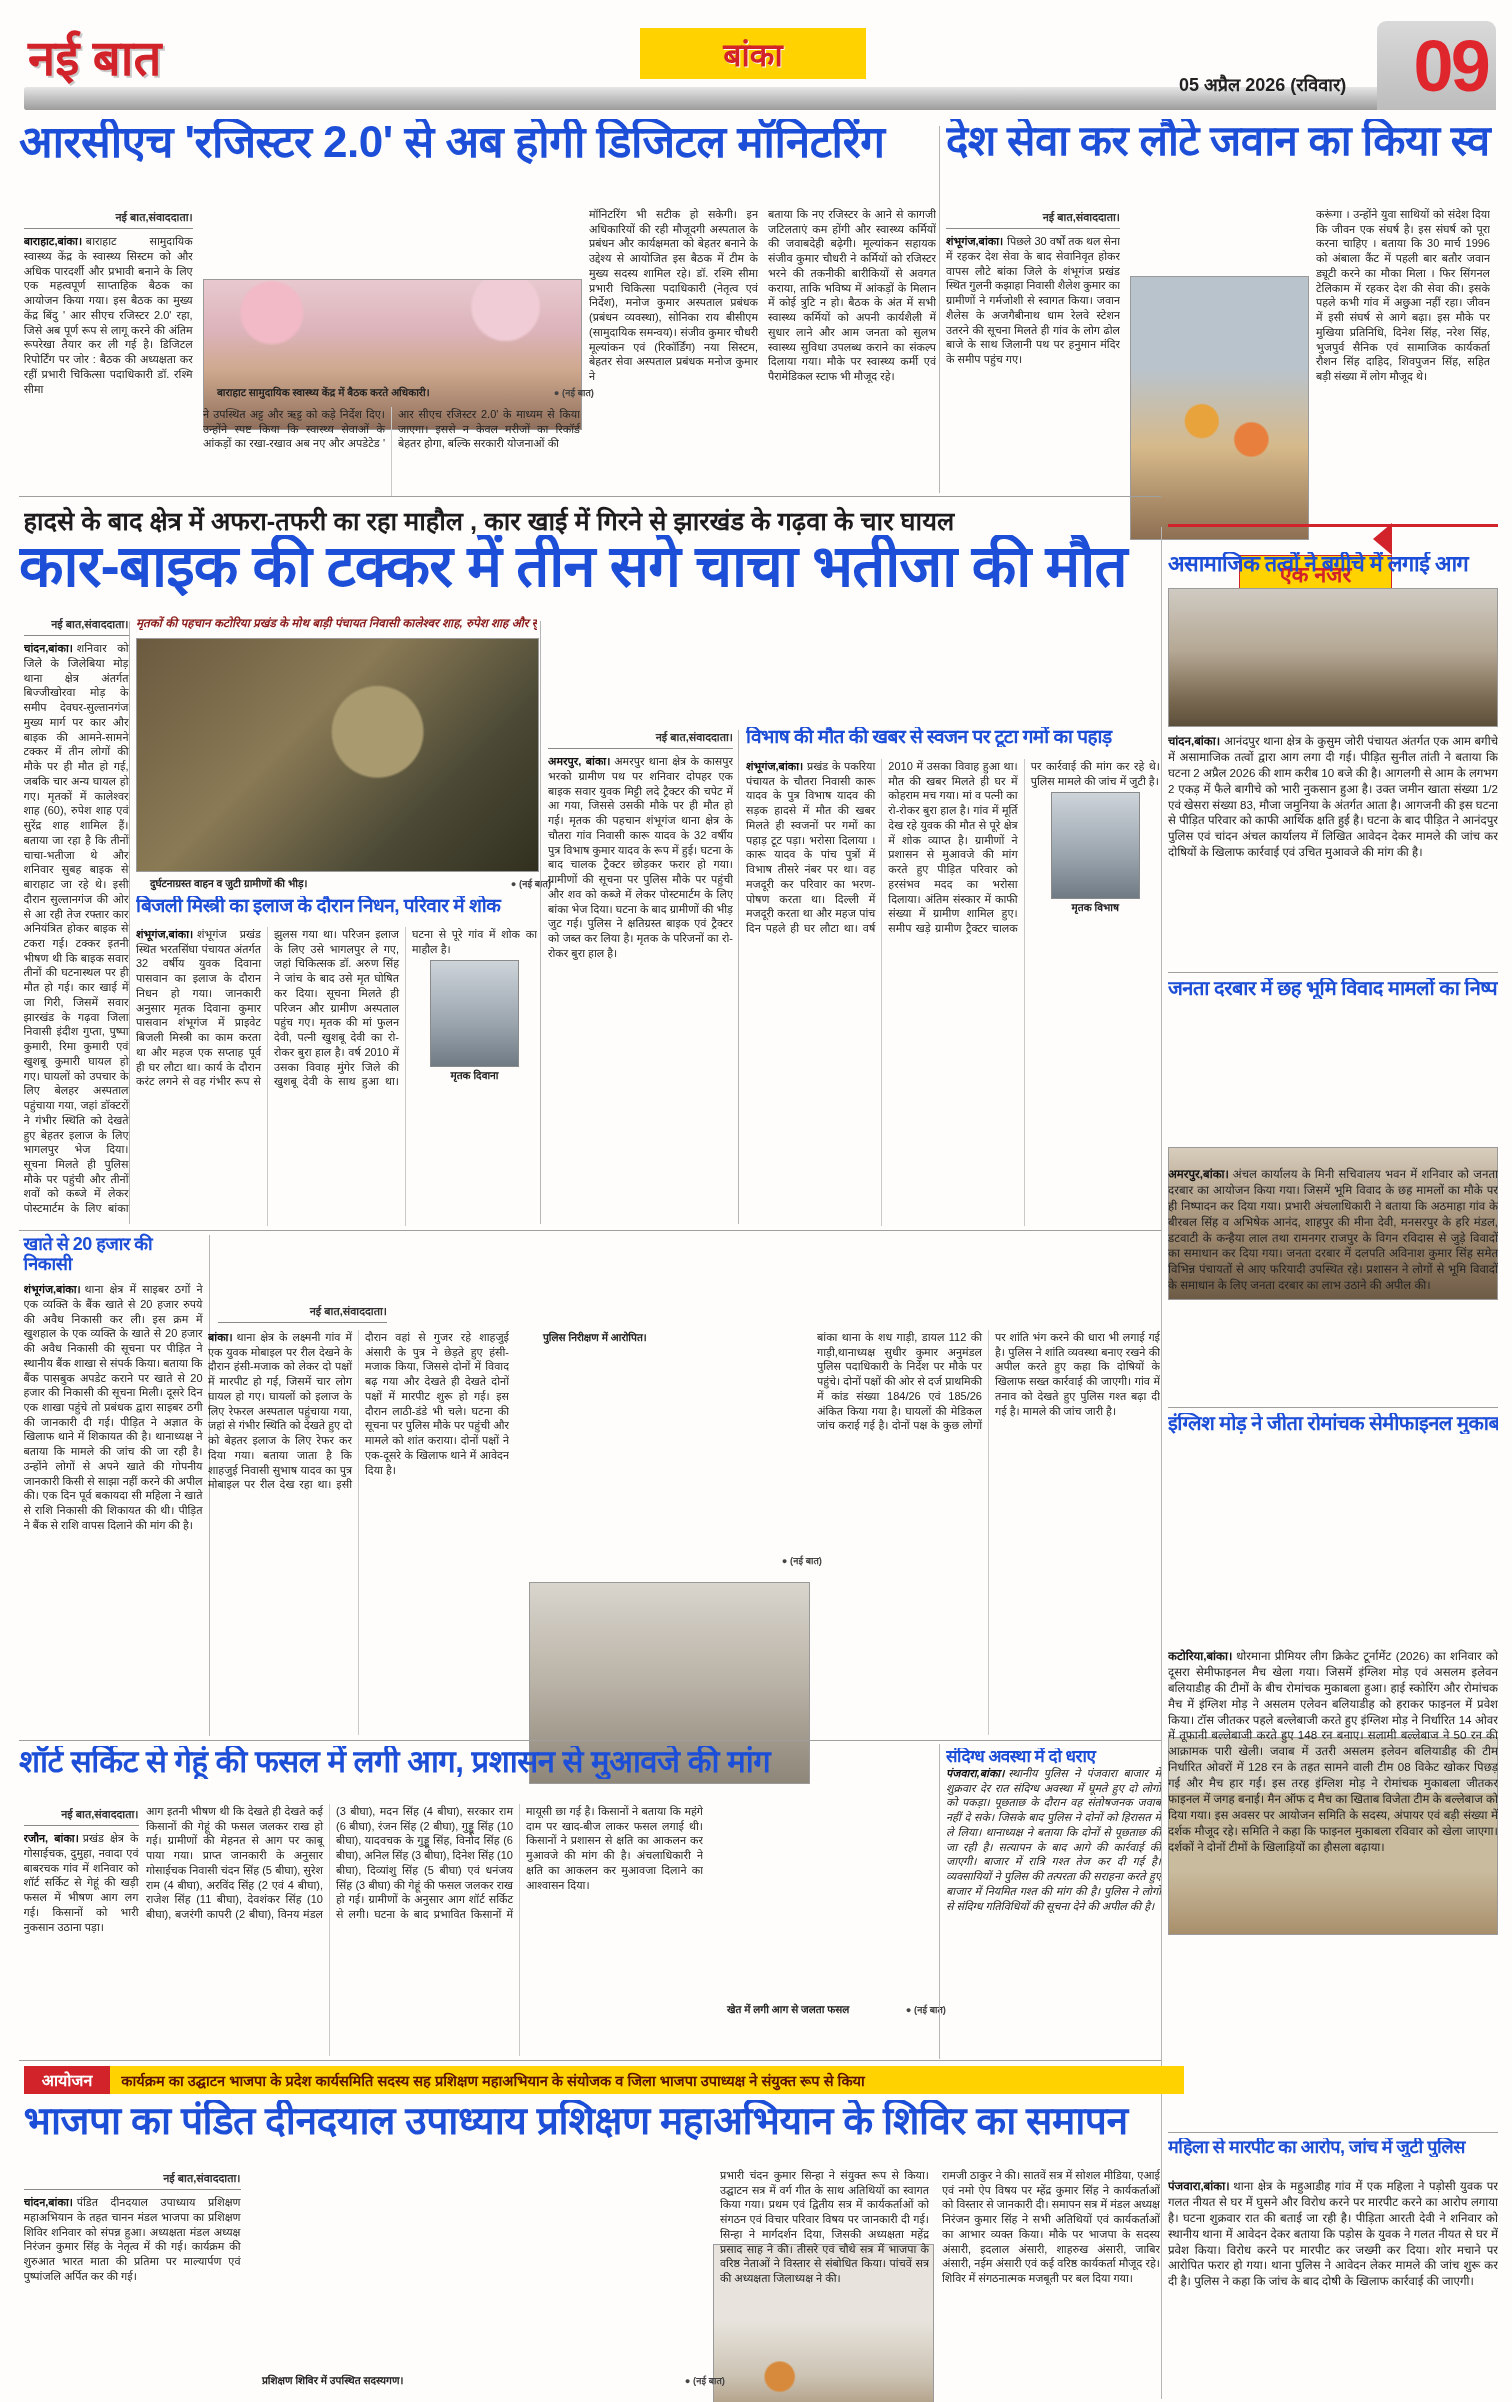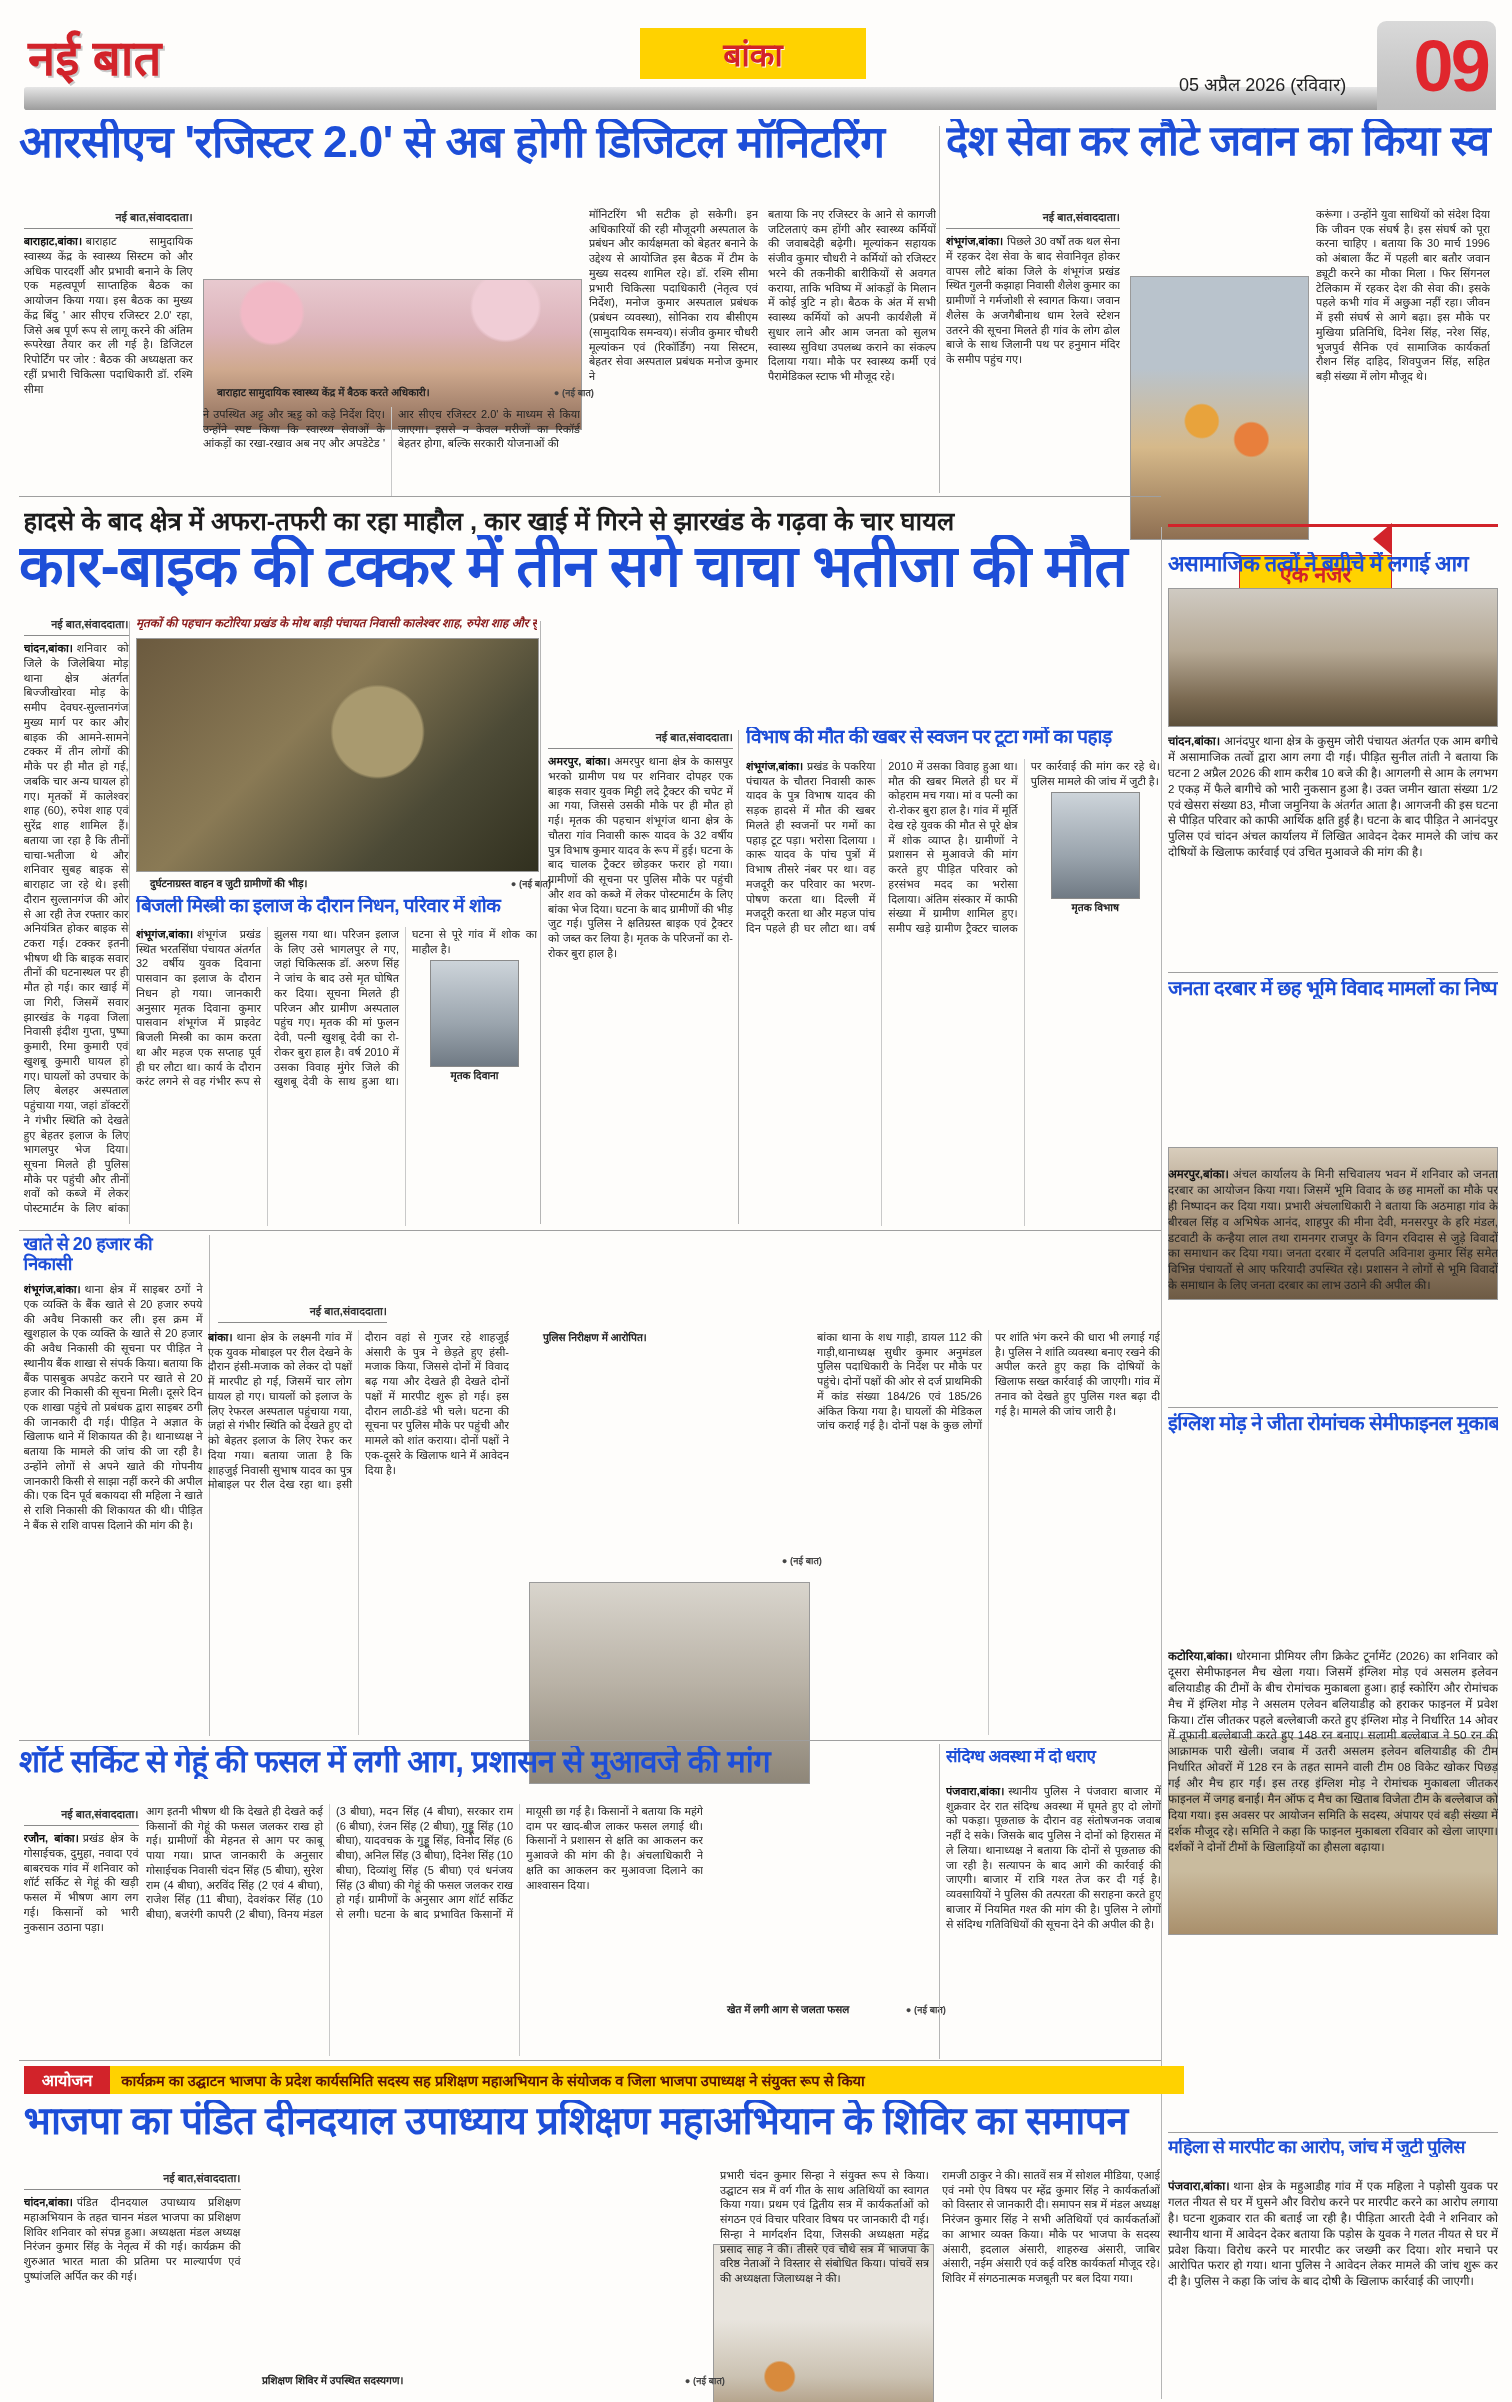--- a/index.html
+++ b/index.html
@@ -23,21 +23,21 @@
   .rule-v{background:#b5b5b5;width:0.9px;}
   .kicker{font-weight:800;color:#1d1d1d;}
   
   .logo{font-size:49px;font-weight:800;color:#d2232a;text-shadow:1.9px 1.9px 0 #c9c9c9;line-height:1;}
   .graybar{background:linear-gradient(180deg,#e6e6e6,#9c9c9c);border-radius:2.8px;}
   .edition{background:#ffd200;color:#d2232a;font-size:32px;font-weight:800;
            display:flex;align-items:center;justify-content:center;text-shadow:0.9px 0.9px 0 #fff;}
   .pgno{background:linear-gradient(180deg,#d9d9d9,#bdbdbd);border-radius:9.4px 9.4px 0 0;
         display:flex;align-items:center;justify-content:flex-end;padding-right:7.5px;}
   .pgno span{font-size:72px;font-weight:800;color:#e0262d;line-height:1;letter-spacing:-2.8px;}
-  .date{font-size:18px;font-weight:400;color:#222;}
+  .date{font-size:18px;font-weight:700;color:#222;}
   
   .eknazar{background:#ffd200;color:#d2232a;font-size:21.7px;font-weight:800;
            display:flex;align-items:center;justify-content:center;border:0.9px solid #d2232a;}
   .tri{width:0;height:0;border-top:16px solid transparent;border-bottom:16px solid transparent;}
   .redlabel{background:#d2232a;color:#fff;font-size:16px;font-weight:800;
             display:flex;align-items:center;justify-content:center;}
   .ylwstrip{background:#ffd200;color:#5a1208;font-size:14.6px;font-weight:800;
             display:flex;align-items:center;padding:0 11.3px;overflow:hidden;white-space:nowrap;}
   
   .ph-meeting{background:radial-gradient(circle at 18% 22%,#f2b9c6 0 9%,transparent 10%),
@@ -221,21 +221,21 @@
   </div>
   <div class="abs cols3 body-sm" style="left:146px;top:1804px;width:557px;height:252px;">आग इतनी भीषण थी कि देखते ही देखते कई किसानों की गेहूं की फसल जलकर राख हो गई। ग्रामीणों की मेहनत से आग पर काबू पाया गया। प्राप्त जानकारी के अनुसार गोसाईचक निवासी चंदन सिंह (5 बीघा), सुरेश राम (4 बीघा), अरविंद सिंह (2 एवं 4 बीघा), राजेश सिंह (11 बीघा), देवशंकर सिंह (10 बीघा), बजरंगी कापरी (2 बीघा), विनय मंडल (3 बीघा), मदन सिंह (4 बीघा), सरकार राम (6 बीघा), रंजन सिंह (2 बीघा), गुड्डू सिंह (10 बीघा), यादवचक के गुड्डू सिंह, विनोद सिंह (6 बीघा), अनिल सिंह (3 बीघा), दिनेश सिंह (10 बीघा), दिव्यांशु सिंह (5 बीघा) एवं धनंजय सिंह (3 बीघा) की गेहूं की फसल जलकर राख हो गई। ग्रामीणों के अनुसार आग शॉर्ट सर्किट से लगी। घटना के बाद प्रभावित किसानों में मायूसी छा गई है। किसानों ने बताया कि महंगे दाम पर खाद-बीज लाकर फसल लगाई थी। किसानों ने प्रशासन से क्षति का आकलन कर मुआवजे की मांग की है। अंचलाधिकारी ने क्षति का आकलन कर मुआवजा दिलाने का आश्वासन दिया।</div>
   <div class="abs photo ph-field" style="left:713px;top:1808px;width:219px;height:188px;"></div>
   <div class="abs caption" style="left:713px;top:2000px;width:219px;">
     <span>खेत में लगी आग से जलता फसल</span>
     <span class="cr">● (नई बात)</span>
   </div>
   <div class="abs rule-v" style="left:939px;top:1744px;height:315px;"></div>
   <div class="abs" style="left:946px;top:1748px;width:215px;height:311px;">
     <div class="hl one" style="font-size:17px;">संदिग्ध अवस्था में दो धराए</div>
-    <div class="body-sm" style="margin-top:18px;height:281px;">
+    <div class="body-sm" style="margin-top:0;height:281px;font-style:italic;">
       <b class="dl">पंजवारा,बांका।</b><span>स्थानीय पुलिस ने पंजवारा बाजार में शुक्रवार देर रात संदिग्ध अवस्था में घूमते हुए दो लोगों को पकड़ा। पूछताछ के दौरान वह संतोषजनक जवाब नहीं दे सके। जिसके बाद पुलिस ने दोनों को हिरासत में ले लिया। थानाध्यक्ष ने बताया कि दोनों से पूछताछ की जा रही है। सत्यापन के बाद आगे की कार्रवाई की जाएगी। बाजार में रात्रि गश्त तेज कर दी गई है। व्यवसायियों ने पुलिस की तत्परता की सराहना करते हुए बाजार में नियमित गश्त की मांग की है। पुलिस ने लोगों से संदिग्ध गतिविधियों की सूचना देने की अपील की है।</span>
     </div>
   </div>
 
   <div class="abs rule-h" style="left:19px;top:2060px;width:1142px;"></div>
   <div class="abs redlabel" style="left:23.5px;top:2066px;width:87px;height:28px;">आयोजन</div>
   <div class="abs ylwstrip" style="left:110px;top:2066px;width:1051px;height:28px;">कार्यक्रम का उद्घाटन भाजपा के प्रदेश कार्यसमिति सदस्य सह प्रशिक्षण महाअभियान के संयोजक व जिला भाजपा उपाध्यक्ष ने संयुक्त रूप से किया</div>
   <div class="abs hl one" style="left:23.5px;top:2100px;width:1137px;font-size:39px;">भाजपा का पंडित दीनदयाल उपाध्याय प्रशिक्षण महाअभियान के शिविर का समापन</div>
   <div class="abs" style="left:23.5px;top:2168px;width:217px;height:228px;">
     <div class="byline">नई बात,संवाददाता।</div>

